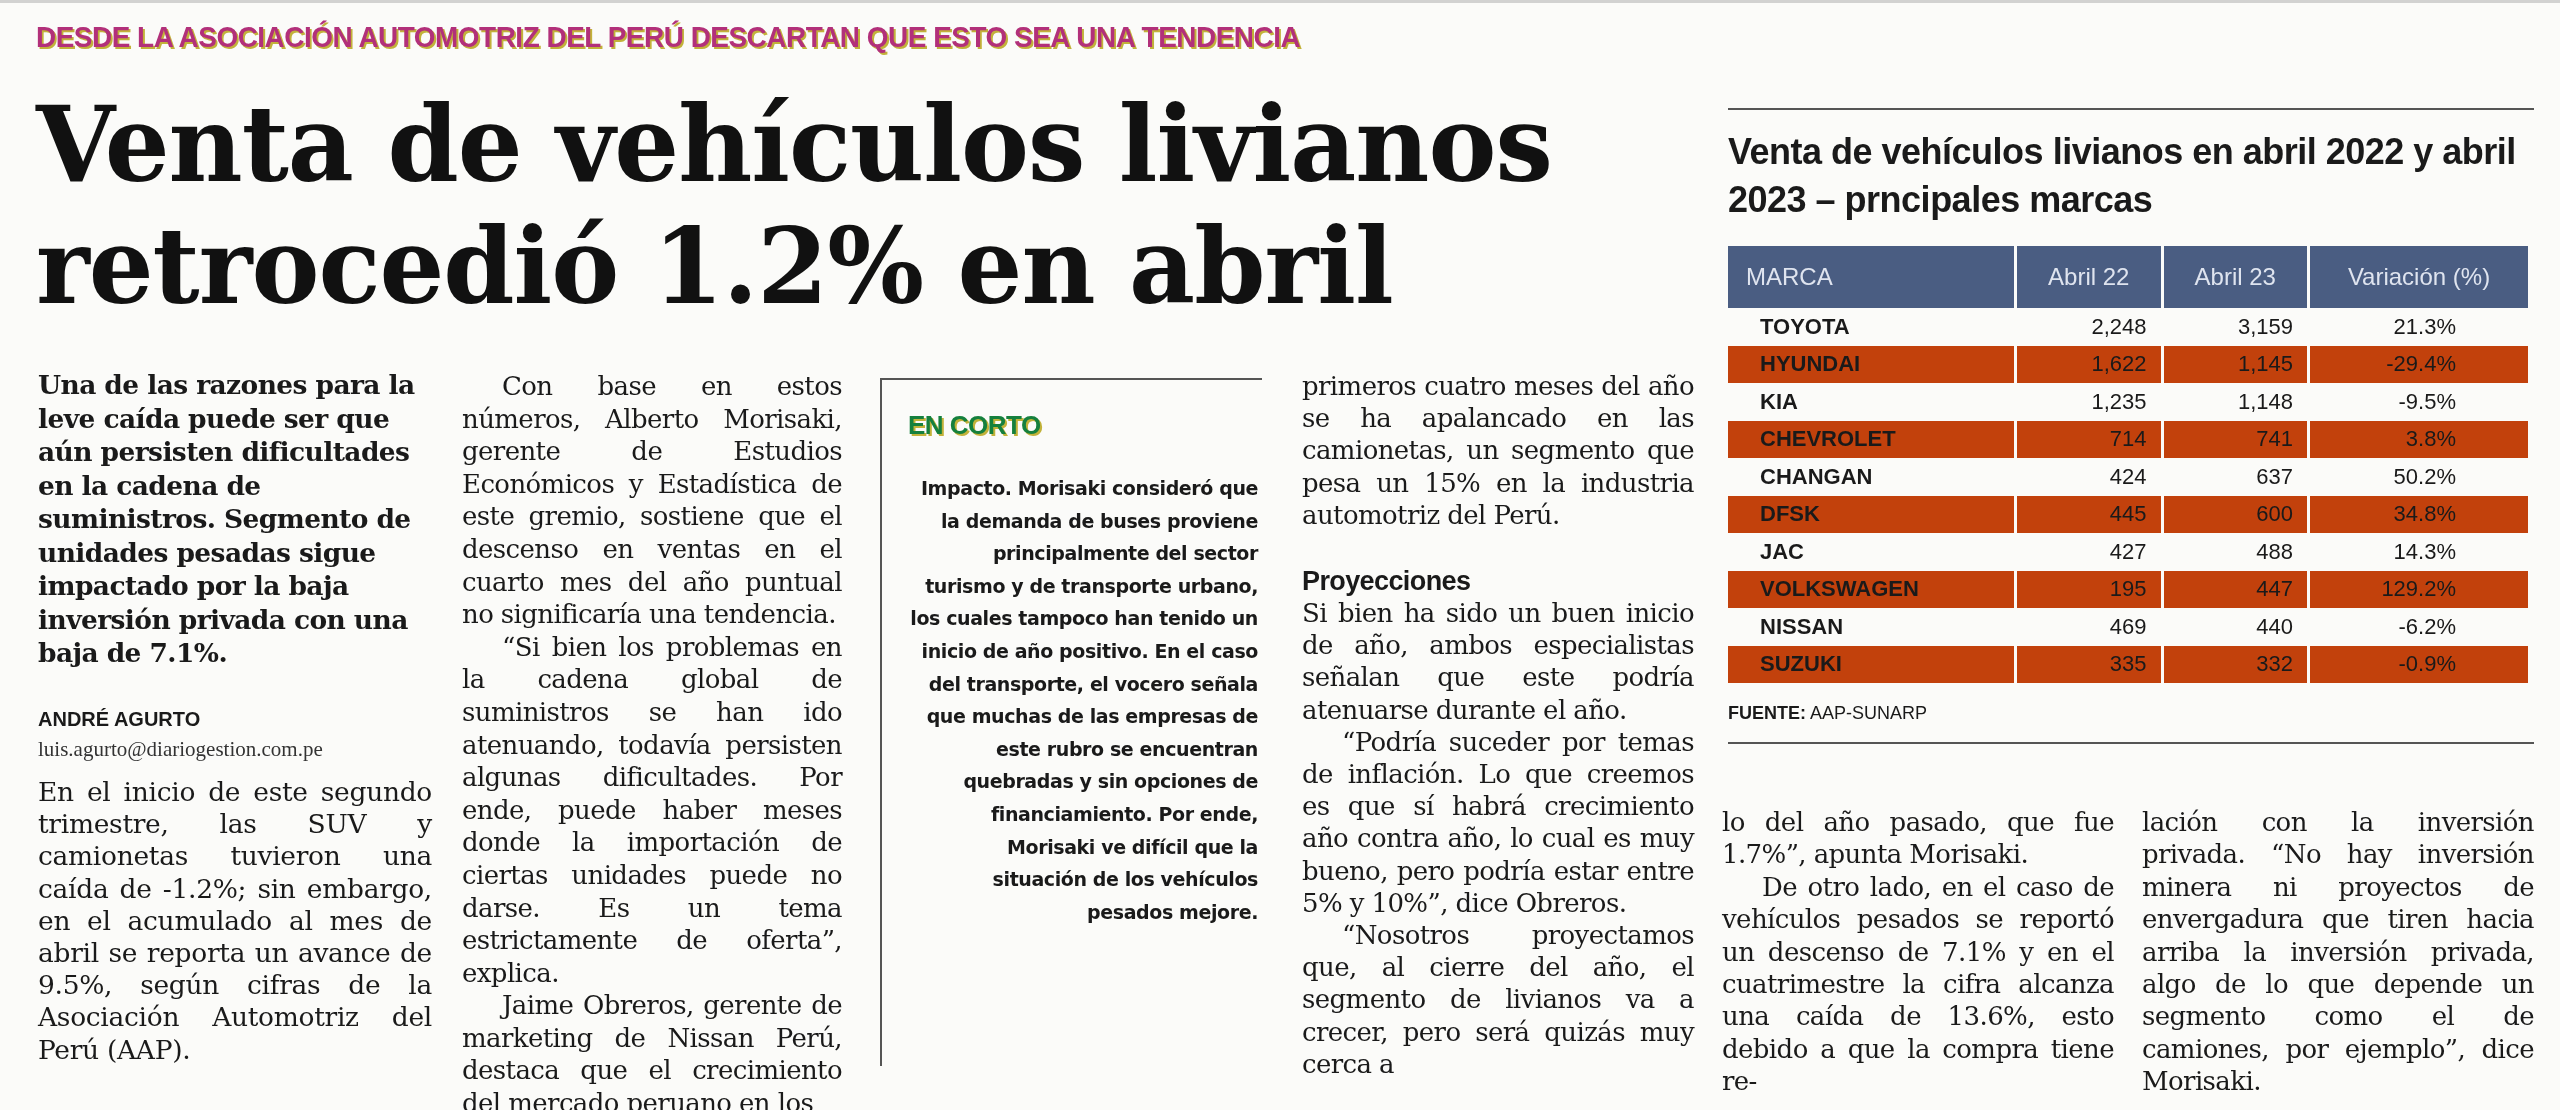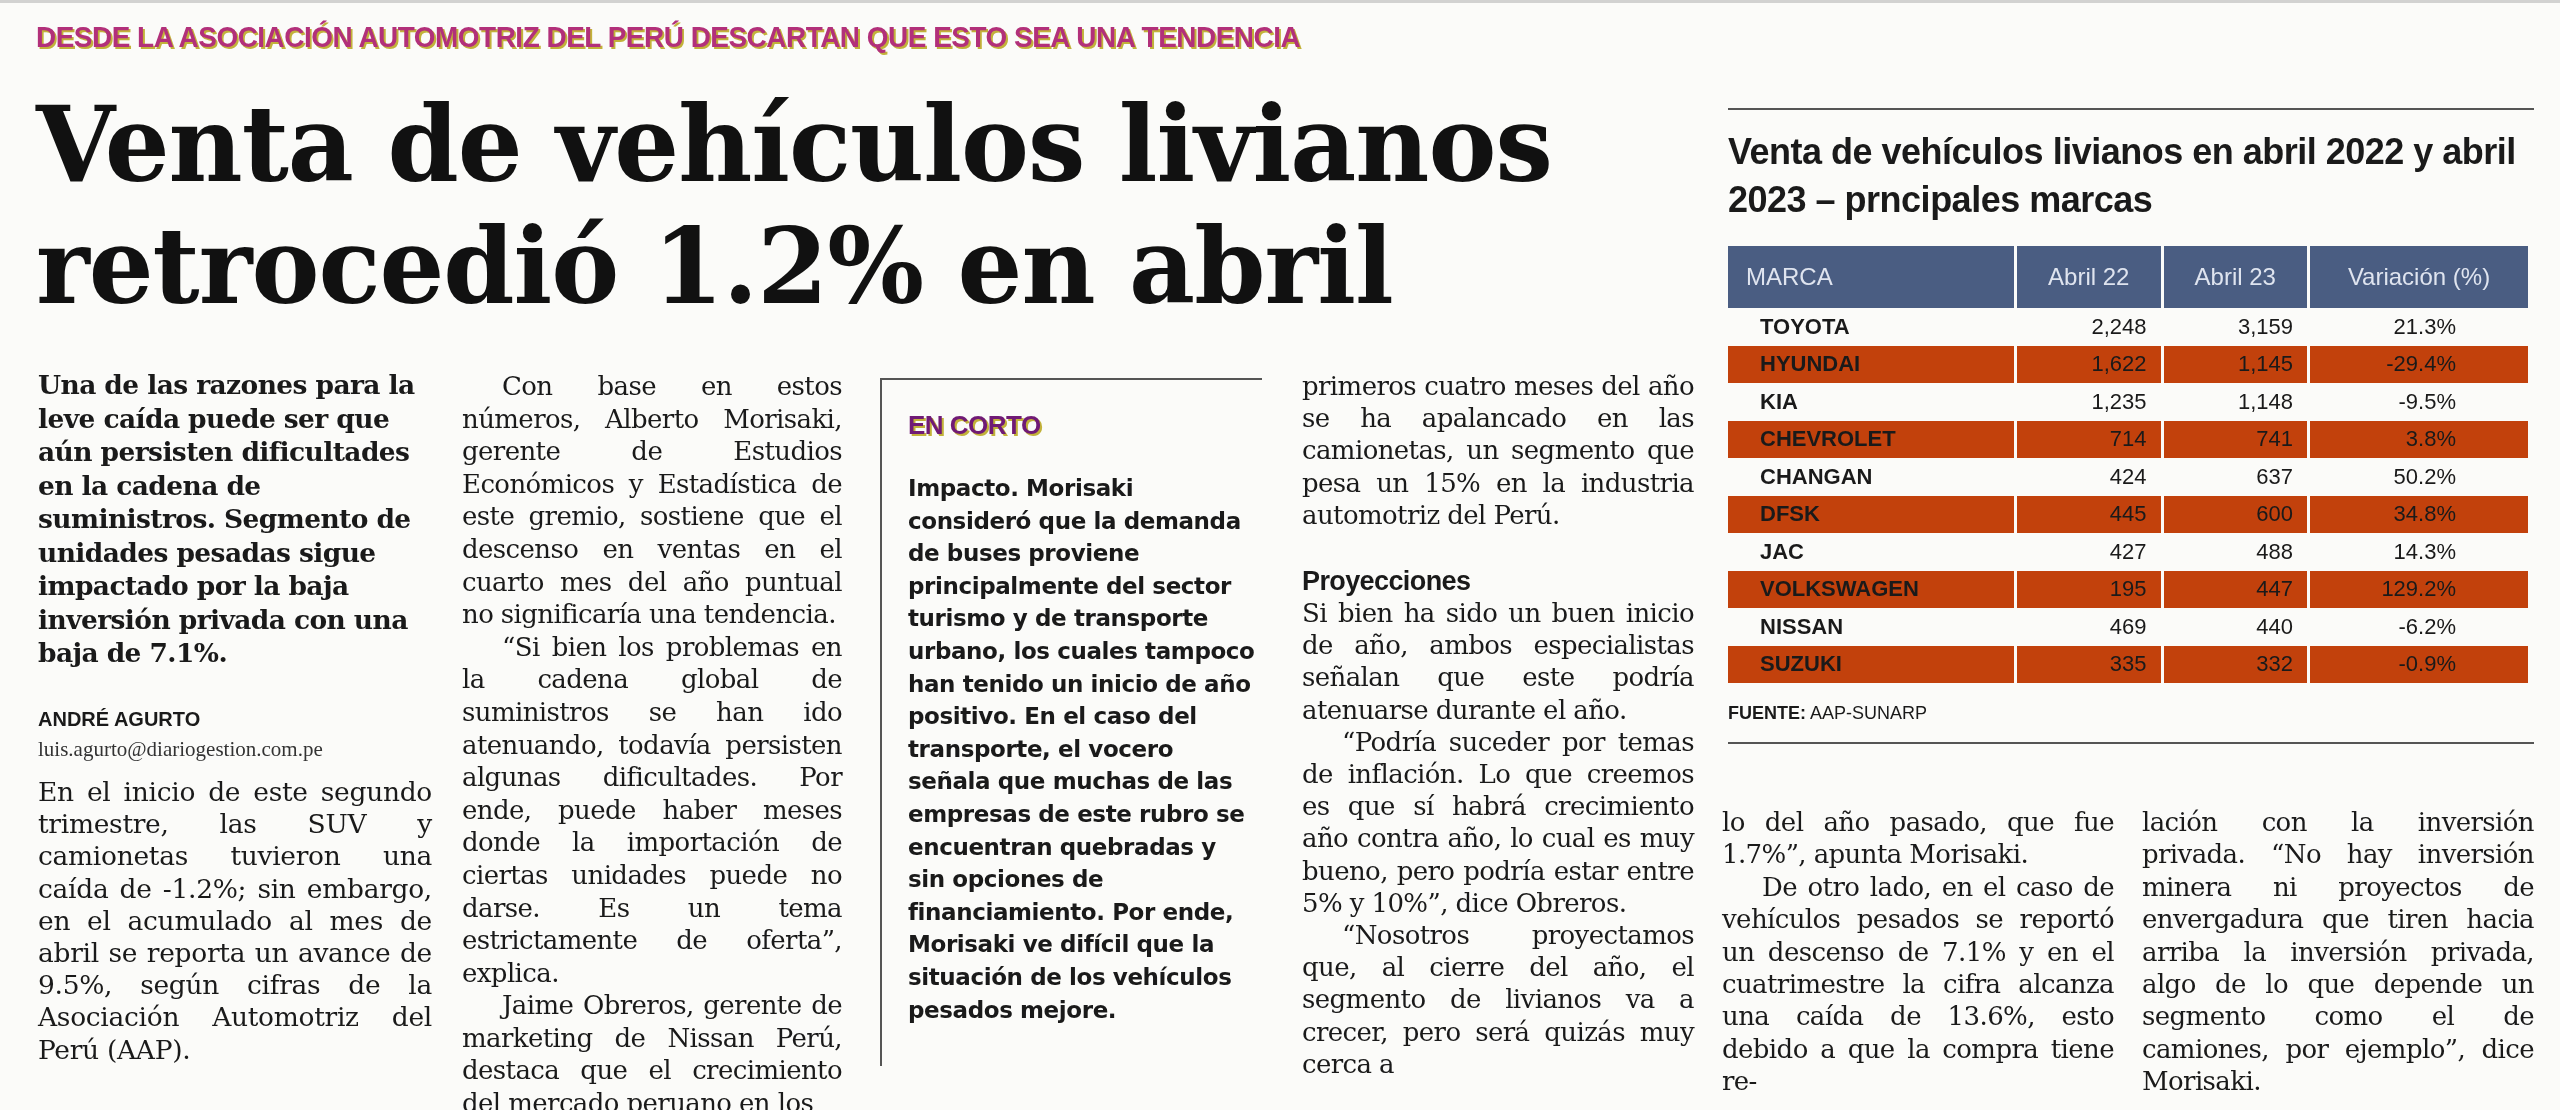--- a/index.html
+++ b/index.html
@@ -40,26 +40,26 @@
   }
   .c1 { left:38px; top:776px; width:394px; font-size:26.5px; line-height:32.2px; letter-spacing:-0.3px;}
   .c2 { left:462px; top:370px; width:380px; font-size:26px; line-height:32.6px; letter-spacing:-0.6px;}
   .box {
     position:absolute; left:880px; top:378px; width:380px; height:686px;
     border-top:2px solid #555; border-left:2px solid #555;
   }
   .box .label {
     position:absolute; left:26px; top:30px;
     font-family:"Liberation Sans", sans-serif; font-weight:bold; font-size:26px;
-    color:#701a75; text-shadow:2px 2px 0 #c2b23a; letter-spacing:-0.5px;text-align:right;
+    color:#15803d; text-shadow:2px 2px 0 #c2b23a; letter-spacing:-0.5px;text-align:right;
   }
   .box .text {
     position:absolute; left:26px; top:92px; width:350px;
-    font-family:"DejaVu Sans", sans-serif; font-weight:bold; font-size:23px;
-    line-height:32.6px; letter-spacing:-0.4px; color:#1a1a1a;
+    font-family:"DejaVu Sans", sans-serif; font-weight:bold; font-size:19px;
+    line-height:32.6px; letter-spacing:-0.4px; color:#1a1a1a;text-align:right;
   }
   .c3 { left:1302px; top:370px; width:392px; font-size:26px; line-height:32.2px; letter-spacing:-0.6px;}
   .c3 .sub { font-family:"Liberation Sans", sans-serif; font-weight:bold; font-size:27px; margin-top:34px; line-height:32px;}
   .c4 { left:1722px; top:806px; width:392px; font-size:26px; line-height:32.4px; letter-spacing:-0.6px;}
   .c5 { left:2142px; top:806px; width:392px; font-size:26px; line-height:32.4px; letter-spacing:-0.6px;}
 
   .infobox { position:absolute; left:1728px; top:108px; width:806px; }
   .infobox .rule-top { height:2px; background:#555; margin-bottom:18px; }
   .infobox .title {
     font-family:"Liberation Sans", sans-serif; font-weight:bold; font-size:36px; line-height:48px;

